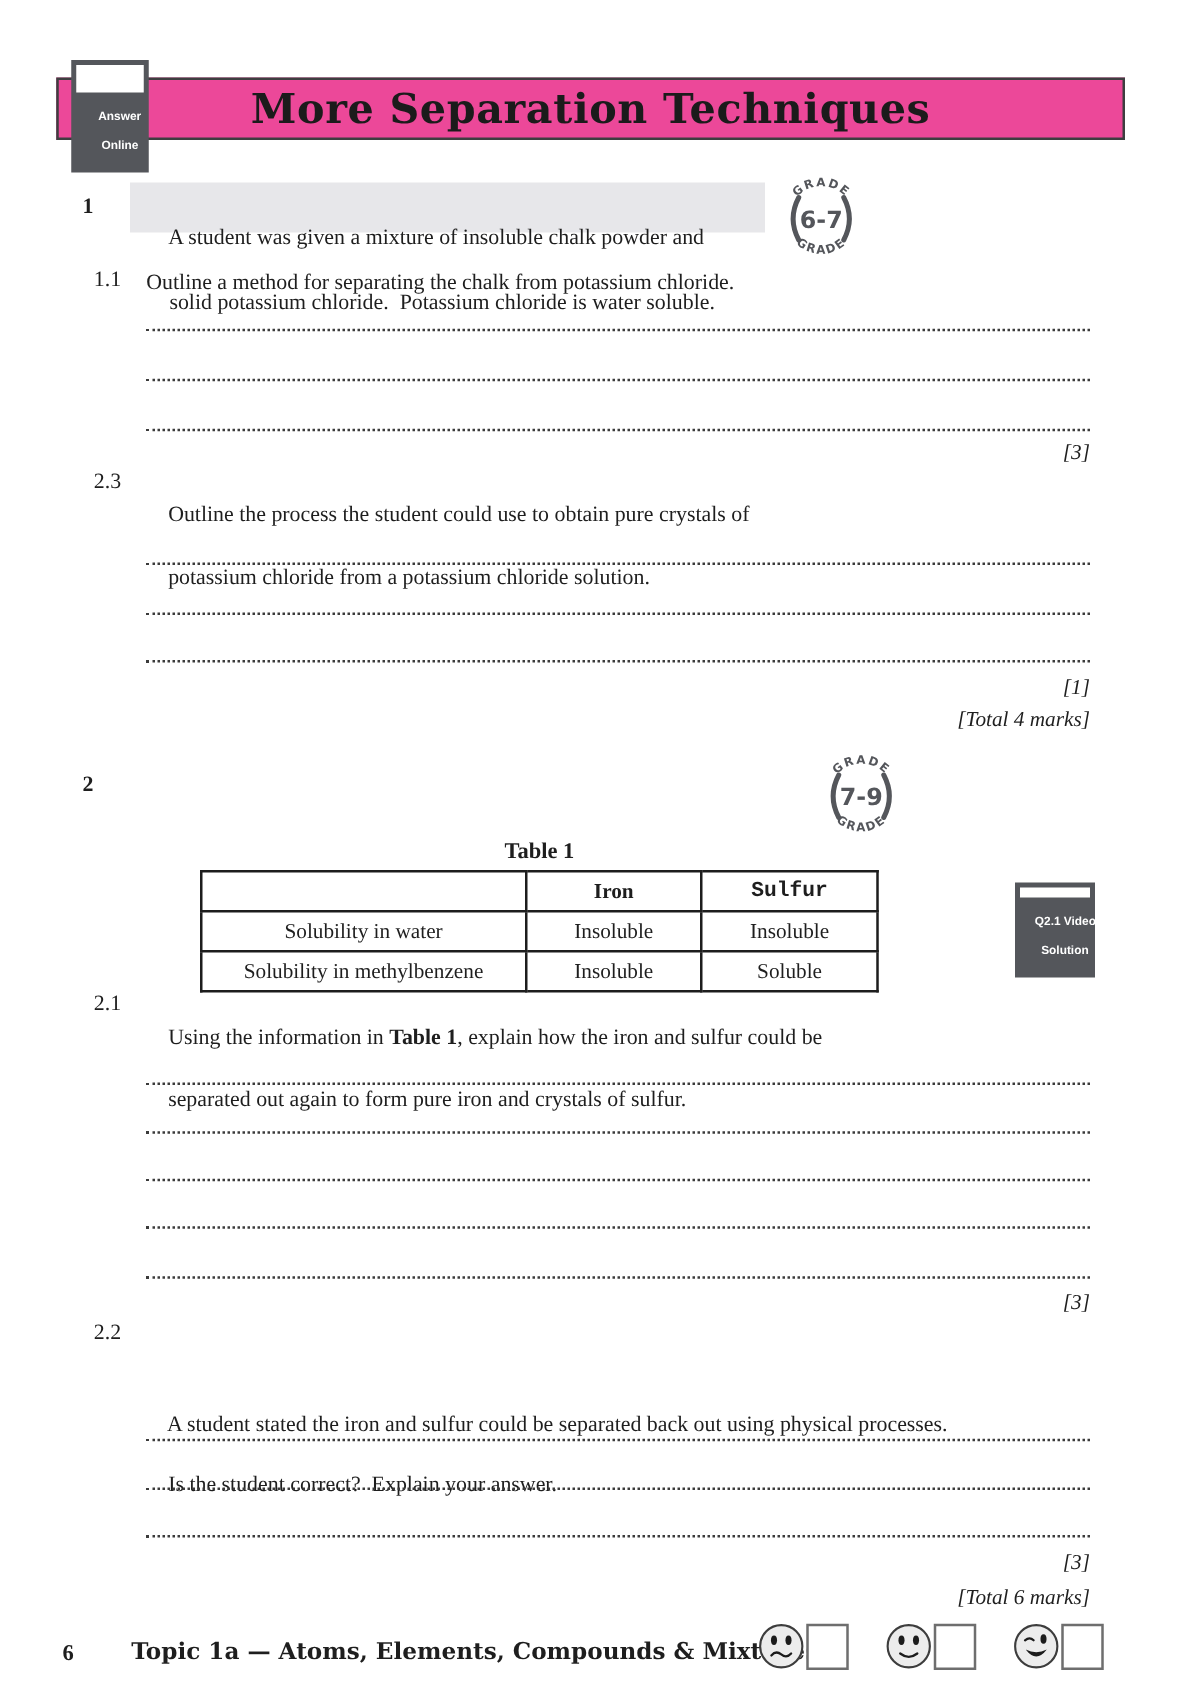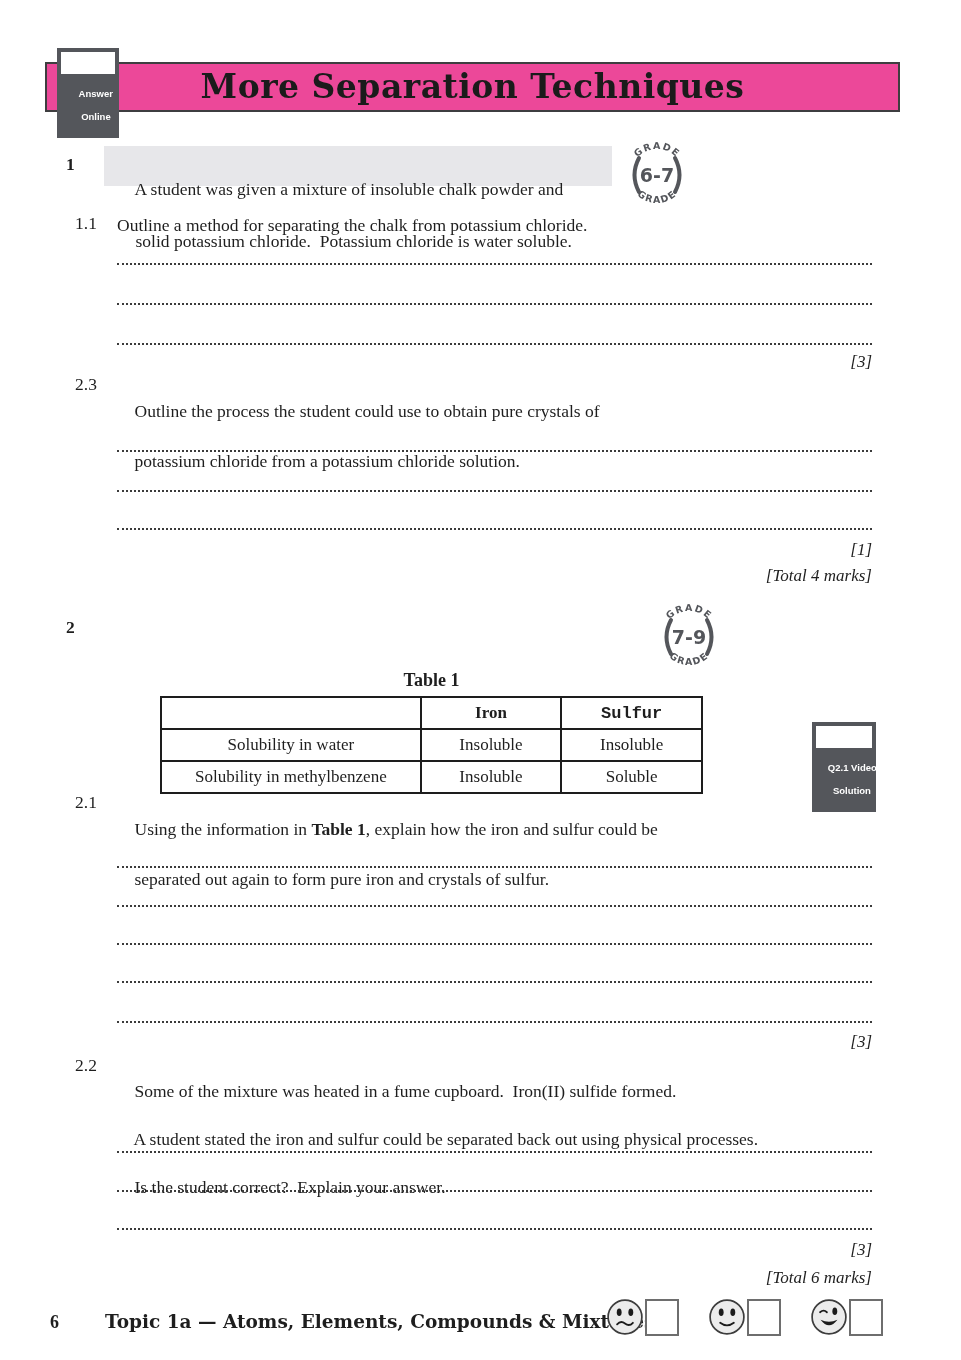--- a/index.html
+++ b/index.html
@@ -22,21 +22,21 @@
   .media-badge{
     position:absolute; background:#54565b; display:flex; flex-direction:column;
   }
   .media-badge .qr{ background:#ffffff; margin:4px 4px 2px 4px; flex:1; }
   .media-badge .label{
     color:#ffffff; font-family:"Liberation Sans", sans-serif; font-weight:bold;
     font-size:9.5px; line-height:1.2; text-align:center; padding:1px 0 4px 0;
     white-space:pre;
   }
   .answer-badge{ left:57px; top:48px; width:62px; height:90px; }
-  .video-badge{ left:812px; top:722px; width:64px; height:90px; }
+  .video-badge{ left:812px; top:706px; width:64px; height:76px; }
   
   .q-num{ position:absolute; font-weight:bold; font-size:17.5px; }
   .q-intro{
     position:absolute; background:#e7e7ea; font-size:17.5px; line-height:26px;
     padding:4px 0 4px 14px; white-space:pre;
   }
   .part-num{ position:absolute; font-size:17.5px; }
   .part-text{ position:absolute; font-size:17.5px; line-height:25px; white-space:pre; }
   .b{ font-weight:bold; }
   .ans{
@@ -186,21 +186,21 @@
   </div>
   <div class="ans" style="top:866px;"></div>
   <div class="ans" style="top:905px;"></div>
   <div class="ans" style="top:943px;"></div>
   <div class="ans" style="top:981px;"></div>
   <div class="ans" style="top:1021px;"></div>
   <div class="mark" style="top:1032px;">[3]</div>
 
   <div class="part-num" style="left:75px; top:1055px;">2.2</div>
   <div class="part-text" style="left:117px; top:1055px; line-height:24px;">
-    <span>Some of the mixture was heated in a fume cupboard.  Iron(II) sulfide formed.</span><br>
+    <br>
     <span>A student stated the iron and sulfur could be separated back out using physical processes.</span><br>
     <span>Is the student correct?  Explain your answer.</span>
   </div>
   <div class="ans" style="top:1151px;"></div>
   <div class="ans" style="top:1190px;"></div>
   <div class="ans" style="top:1228px;"></div>
   <div class="mark" style="top:1240px;">[3]</div>
   <div class="mark" style="top:1268px;">[Total 6 marks]</div>
 
   <div class="page-num">6</div>

